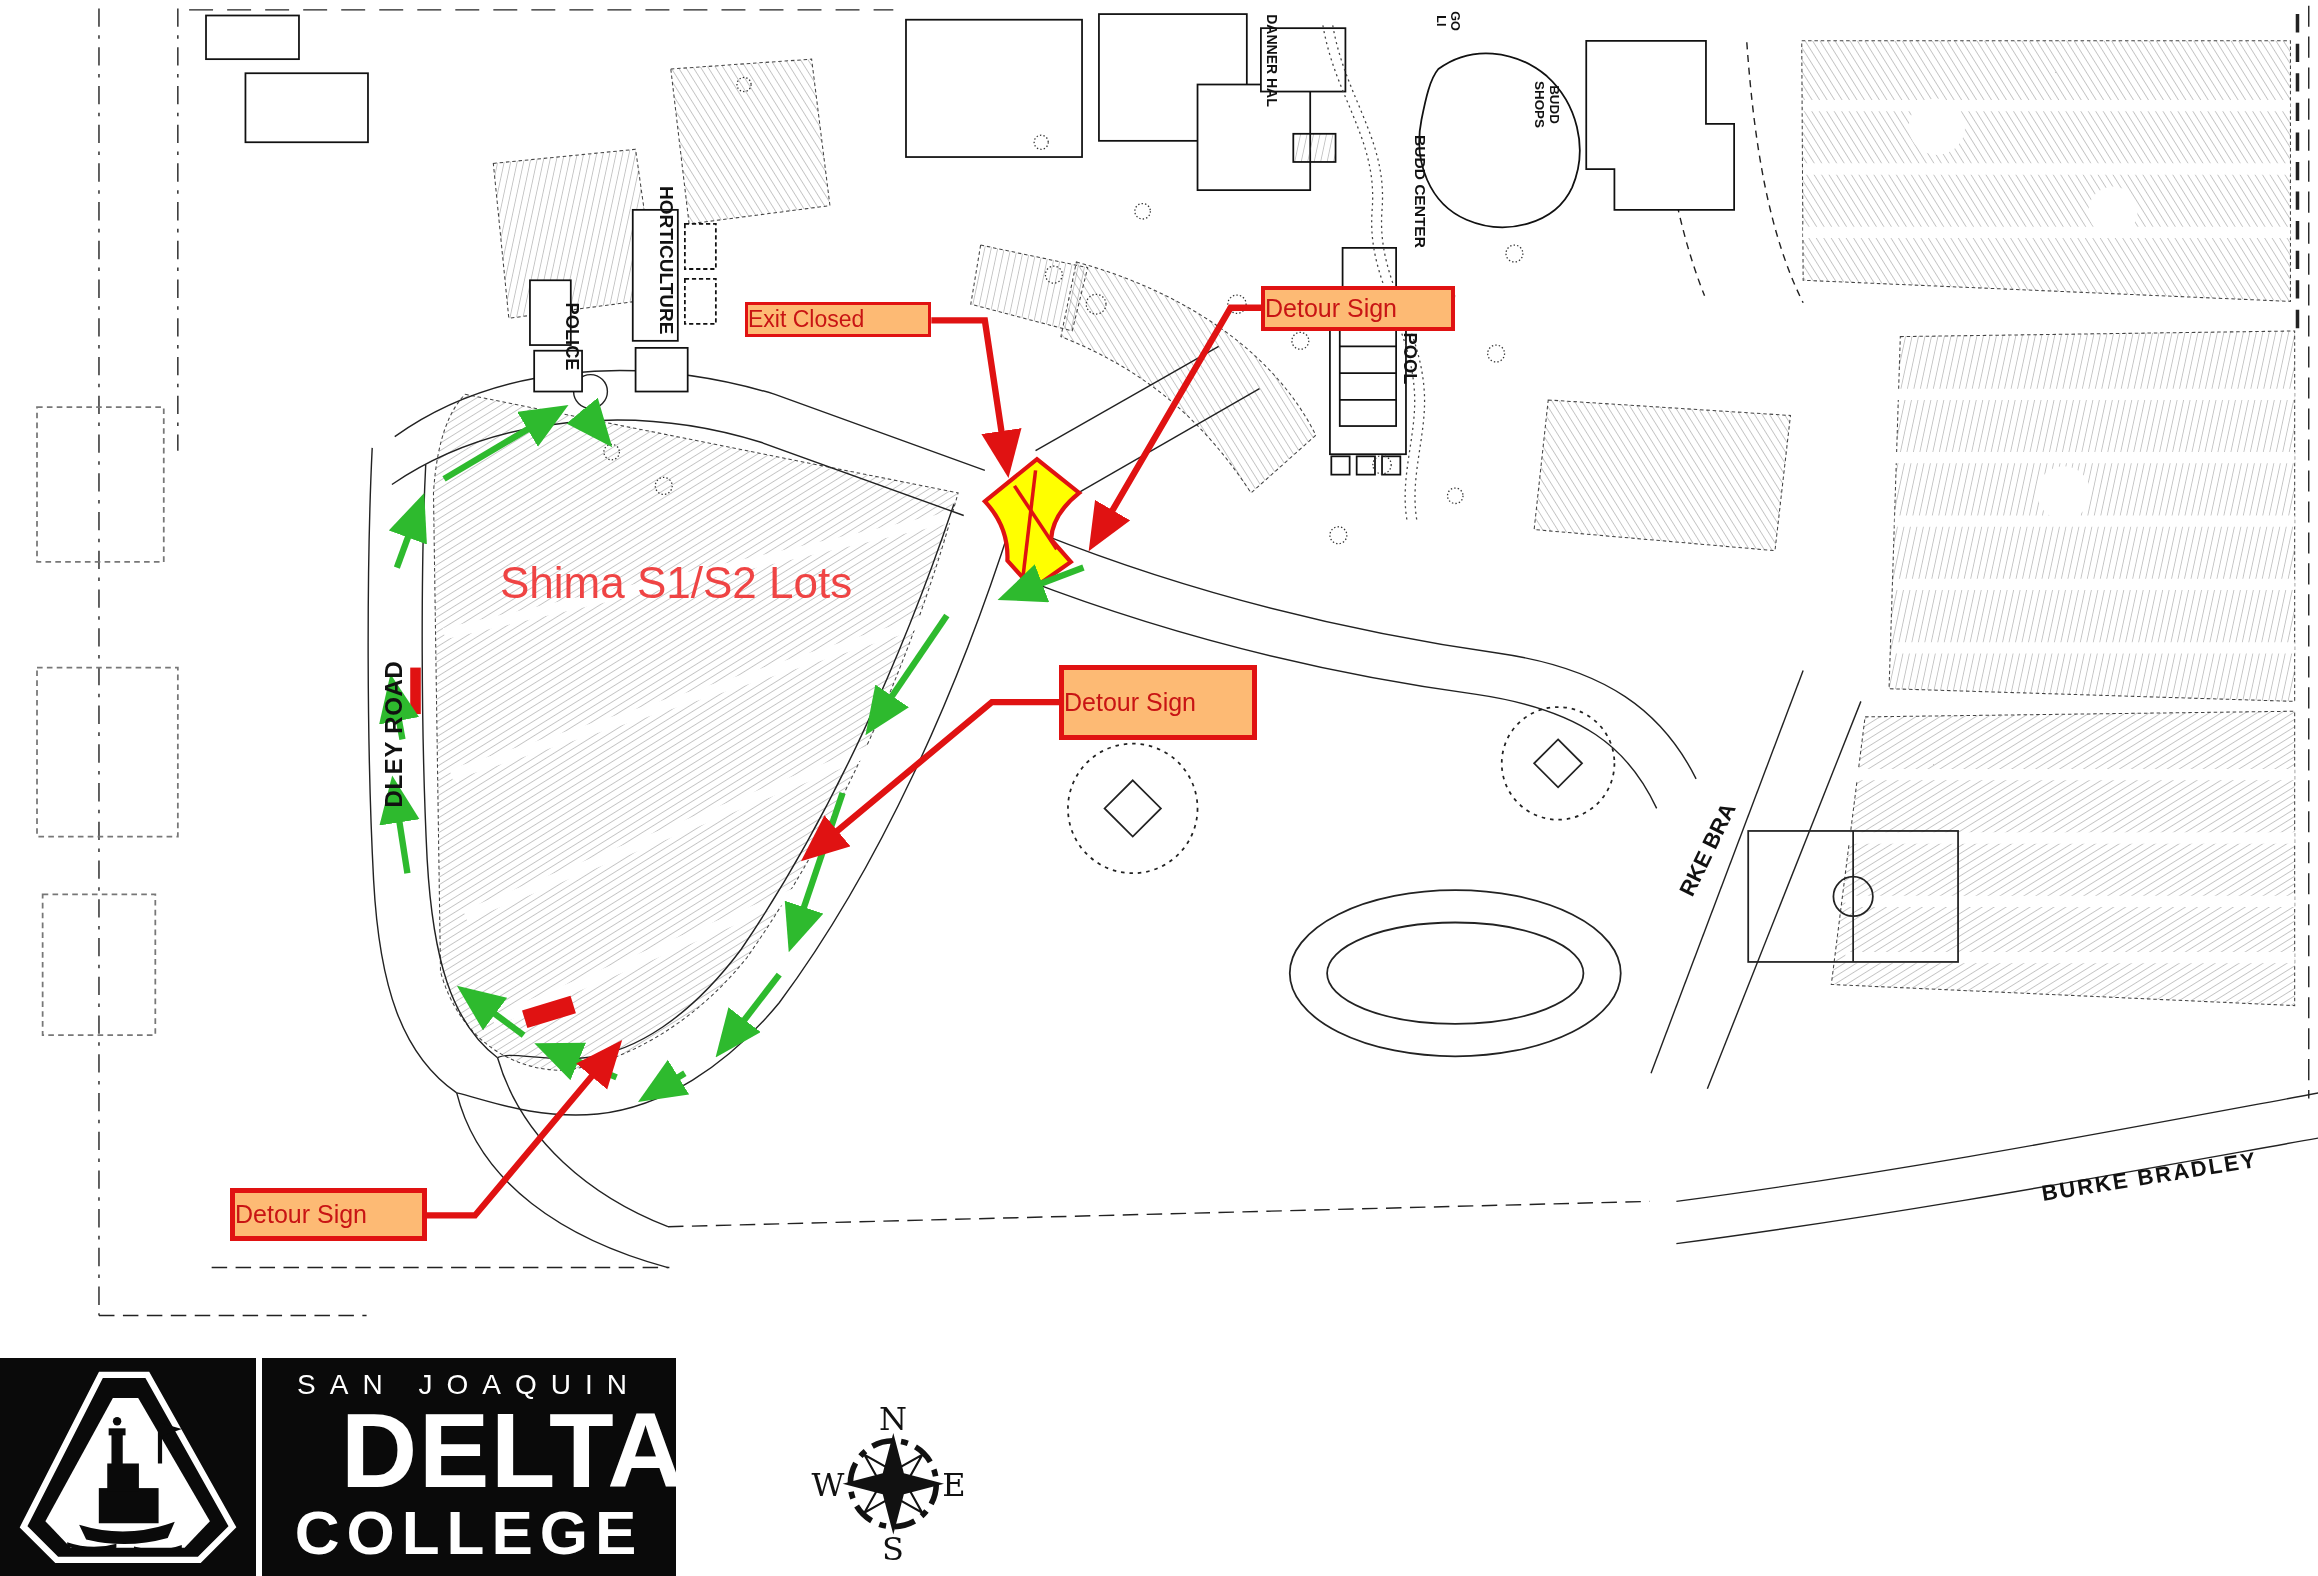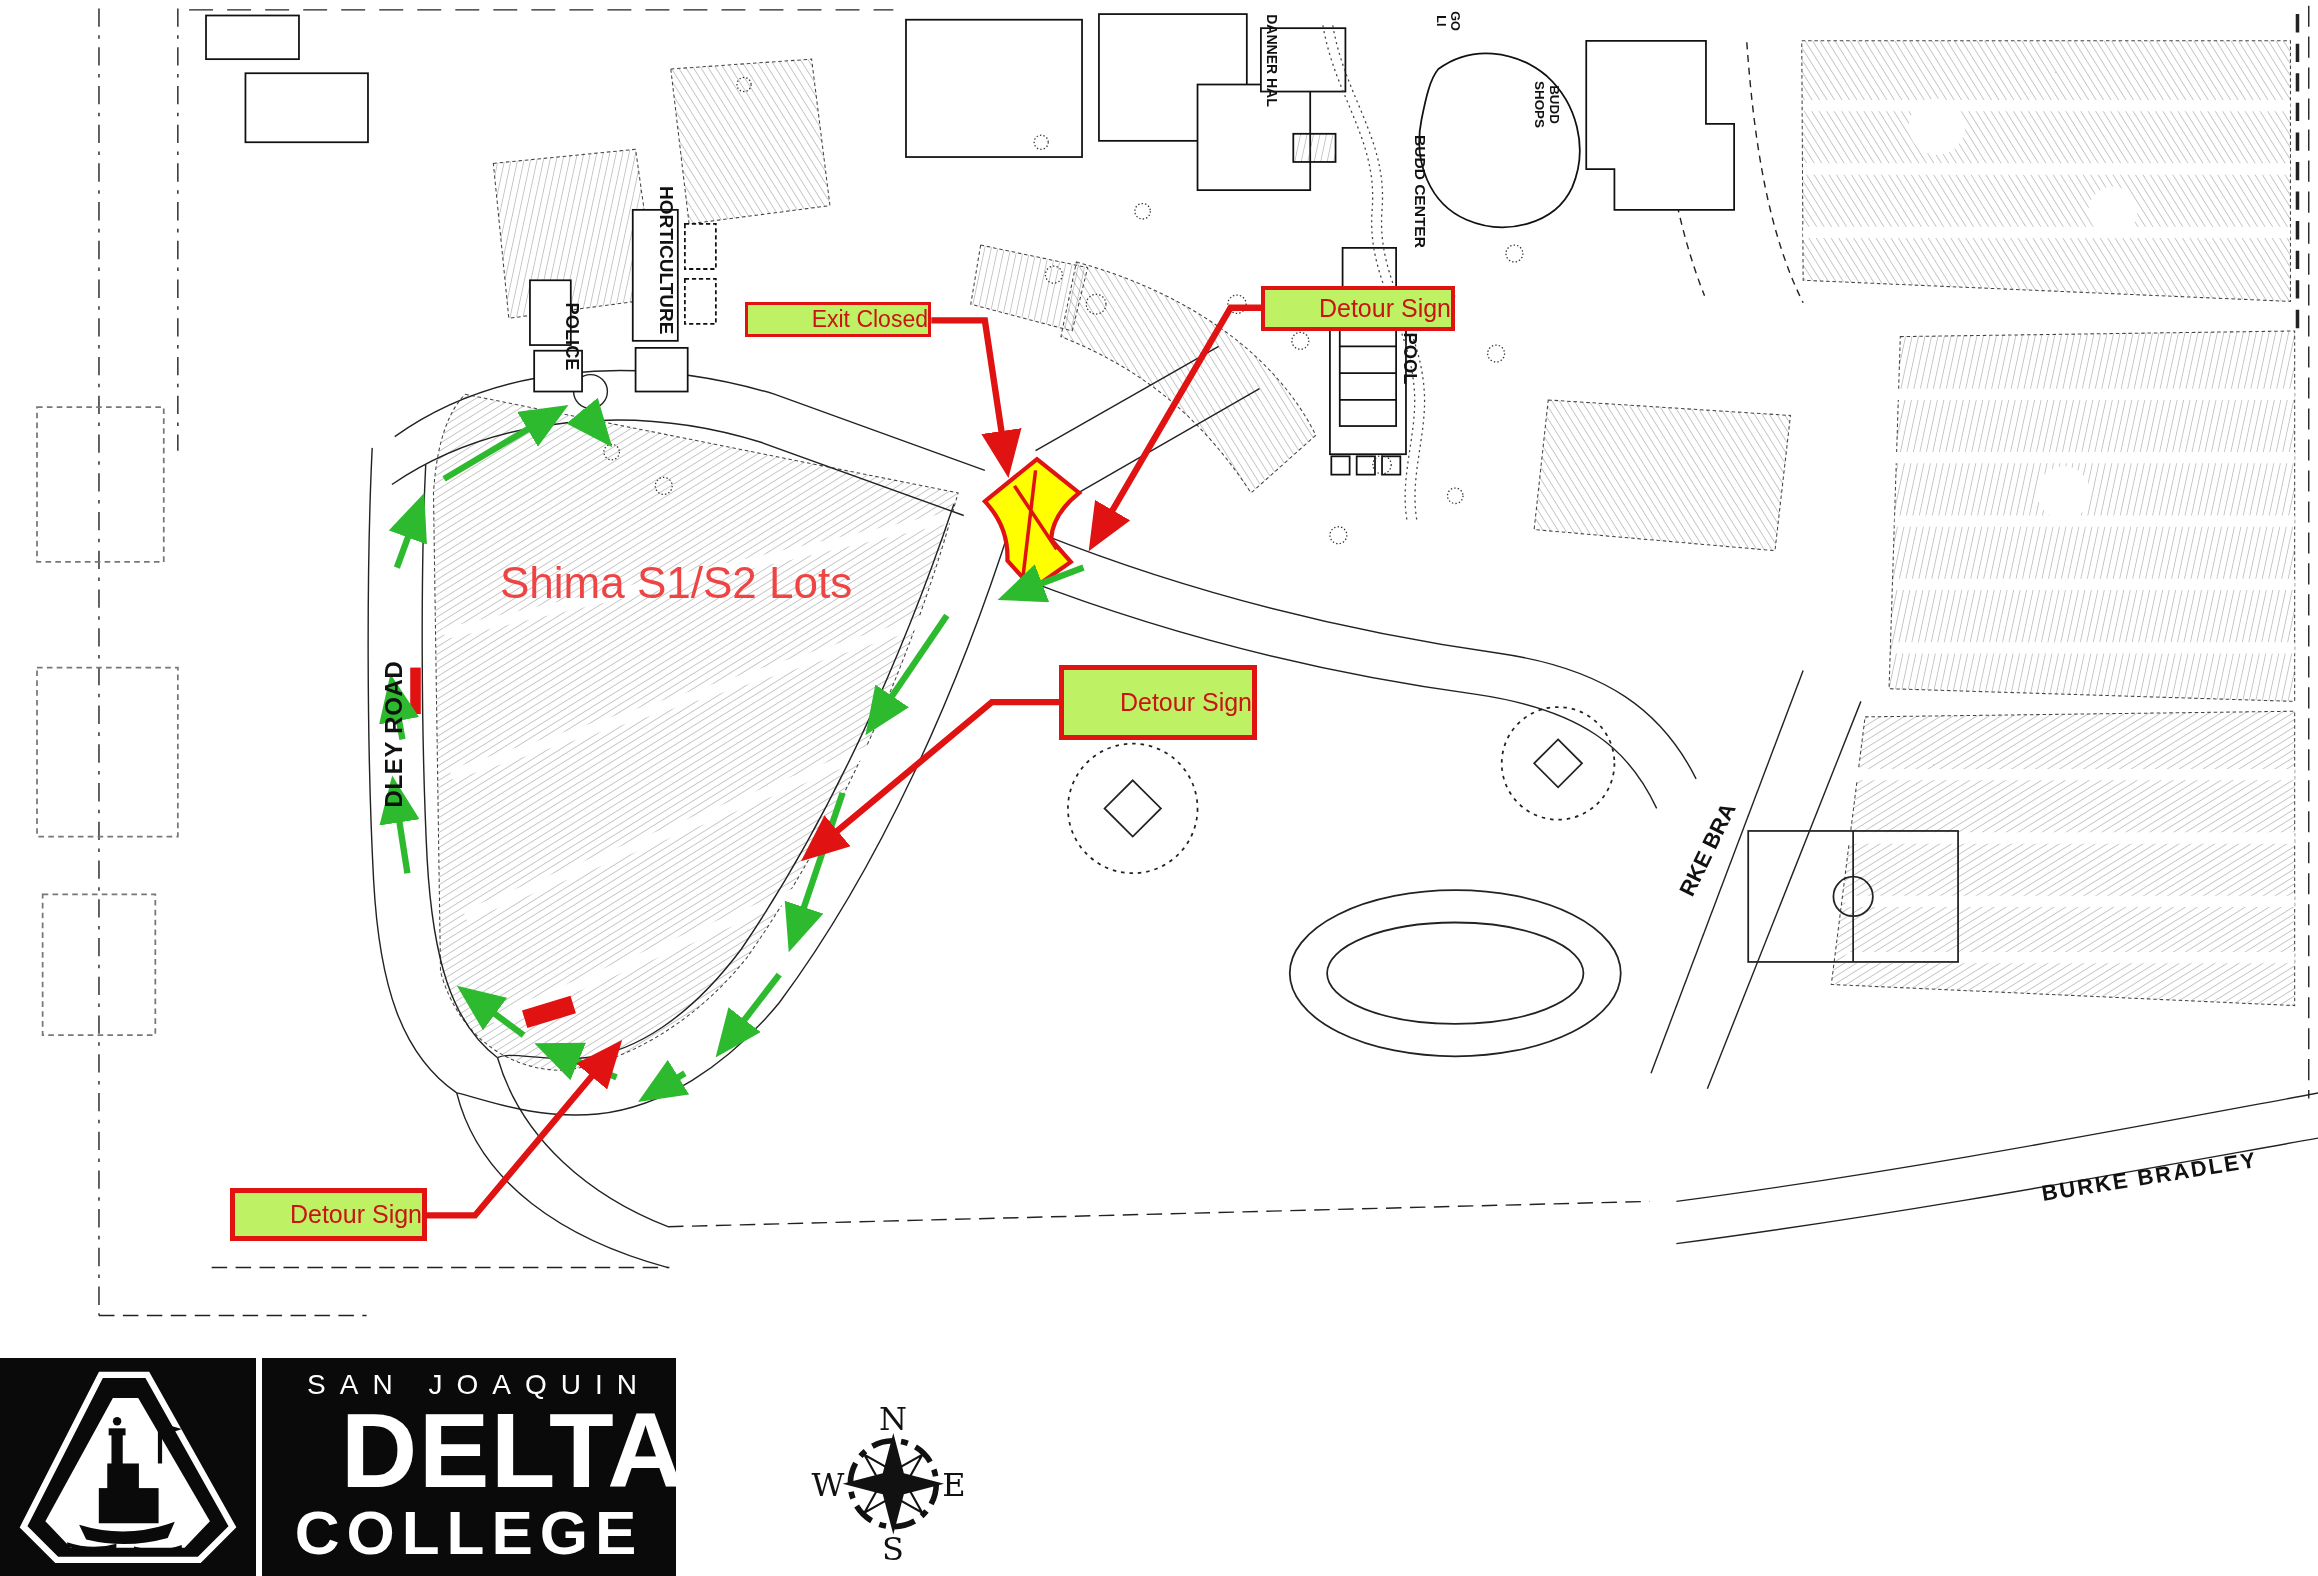--- a/index.html
+++ b/index.html
@@ -1,20 +1,20 @@
 <!DOCTYPE html>
 <html style="font-size:11.3px"><head>
 <meta charset="utf-8">
 <style>
   html,body{margin:0;padding:0;background:#ffffff;}
   #stage{position:relative;width:2319px;height:1576px;background:#ffffff;overflow:hidden;
          font-family:"Liberation Sans",sans-serif;}
   svg{position:absolute;left:0;top:0;}
-  .red-box{position:absolute;box-sizing:border-box;background:#bef264;border-style:solid;border-color:#e01212;
-           color:#c81414;display:flex;align-items:center;justify-content:flex-end;
+  .red-box{position:absolute;box-sizing:border-box;background:#fdba74;border-style:solid;border-color:#e01212;
+           color:#c81414;display:flex;align-items:center;justify-content:flex-start;
            font-family:"Liberation Sans",sans-serif;z-index:30;}
   .map-label{position:absolute;color:#111;font-weight:700;white-space:nowrap;display:flex;
              align-items:center;justify-content:center;text-align:center;z-index:20;
              font-family:"Liberation Sans",sans-serif;line-height:1.08;}
   .lot-title{position:absolute;color:#ef4444;font-size:44px;font-weight:400;white-space:nowrap;z-index:25;
              font-family:"Liberation Sans",sans-serif;}
   .compass-letter{position:absolute;width:34px;height:37px;display:flex;align-items:center;justify-content:center;
                   font-family:"DejaVu Serif",serif;font-size:32px;color:#111;z-index:20;}
   #logo{position:absolute;left:0;top:1358px;width:676px;height:218px;z-index:40;}
   .logo-panel{position:absolute;top:0;height:218px;background:#0a0a0a;}
@@ -280,20 +280,20 @@
           <rect x="154" y="100" width="24" height="10"></rect>
           <circle cx="166" cy="90" r="6"></circle>
           <path d="M224,95 L224,150 L230,150 L230,95 Z"></path>
           <path d="M227,92 L258,101 L227,112 Z"></path>
           <path d="M95,262 Q130,274 165,264 L165,270 Q130,280 95,268 Z"></path>
           <path d="M190,268 Q225,278 258,266 L258,272 Q225,284 190,274 Z"></path>
         </g>
       </svg>
     </div>
     <div class="logo-panel" style="left:262px;width:414px;">
-      <div class="logo-text" style="left:0;top:11.3px;width:414px;font-size:28px;letter-spacing:14px;font-weight:500;padding-left:10px;">SAN JOAQUIN</div>
+      <div class="logo-text" style="left:0;top:11.3px;width:414px;font-size:28px;letter-spacing:14px;font-weight:500;">SAN JOAQUIN</div>
       <div class="logo-text" style="left:0;top:39px;width:414px;font-size:106px;font-weight:700;letter-spacing:1.4px;line-height:1.0;padding-left:44px;">DELTA</div>
       <div class="logo-text" style="left:0;top:144px;width:414px;font-size:62px;font-weight:700;letter-spacing:7px;line-height:1.0;">COLLEGE</div>
     </div>
   </div>
 
 </div>
 
 
 </body></html>

